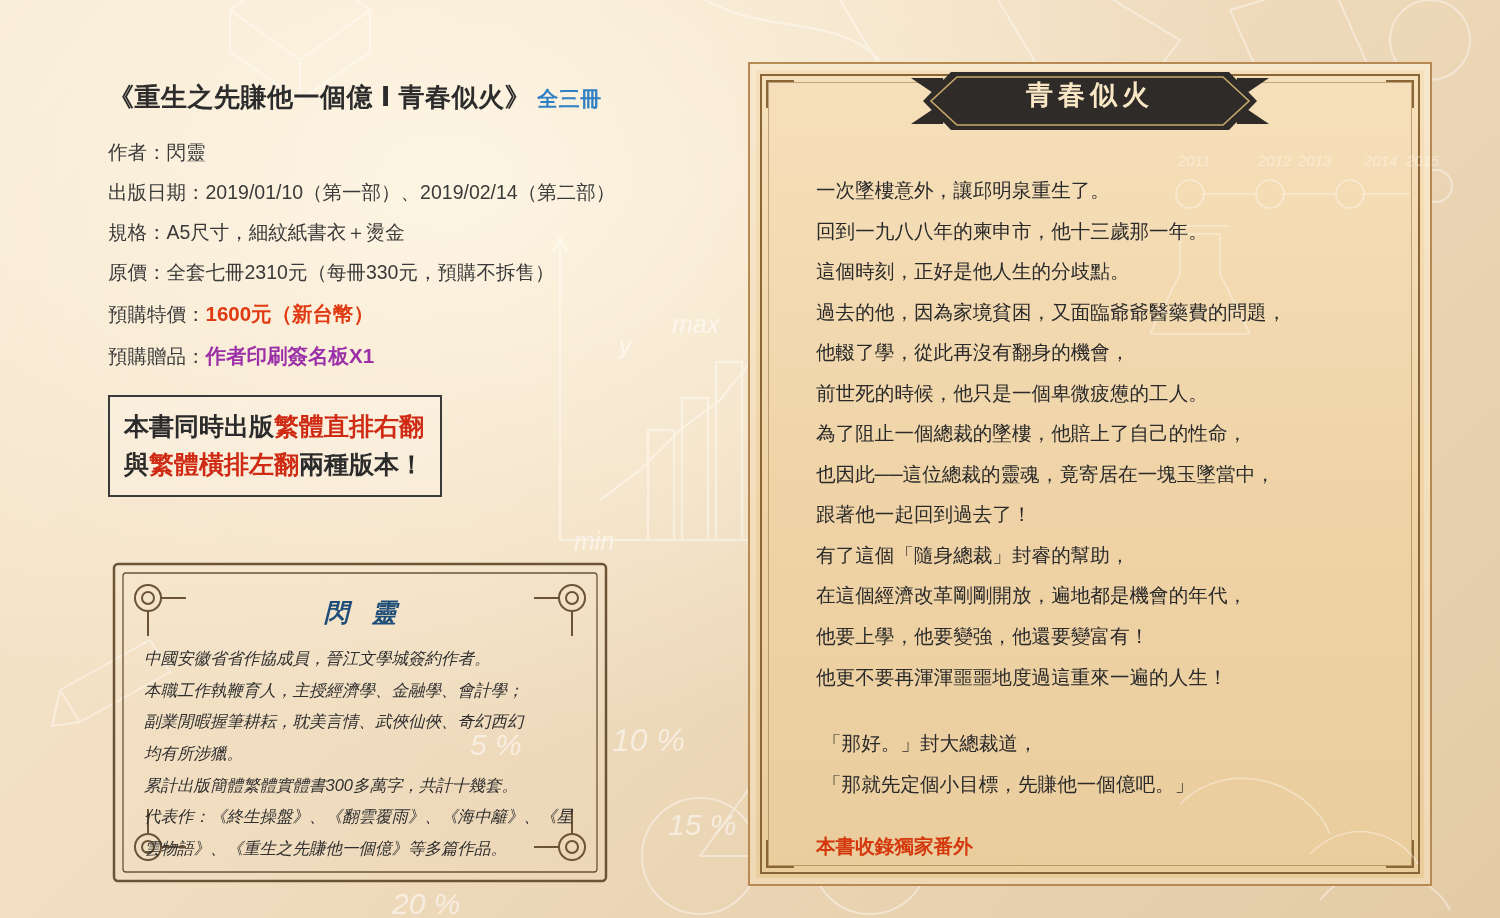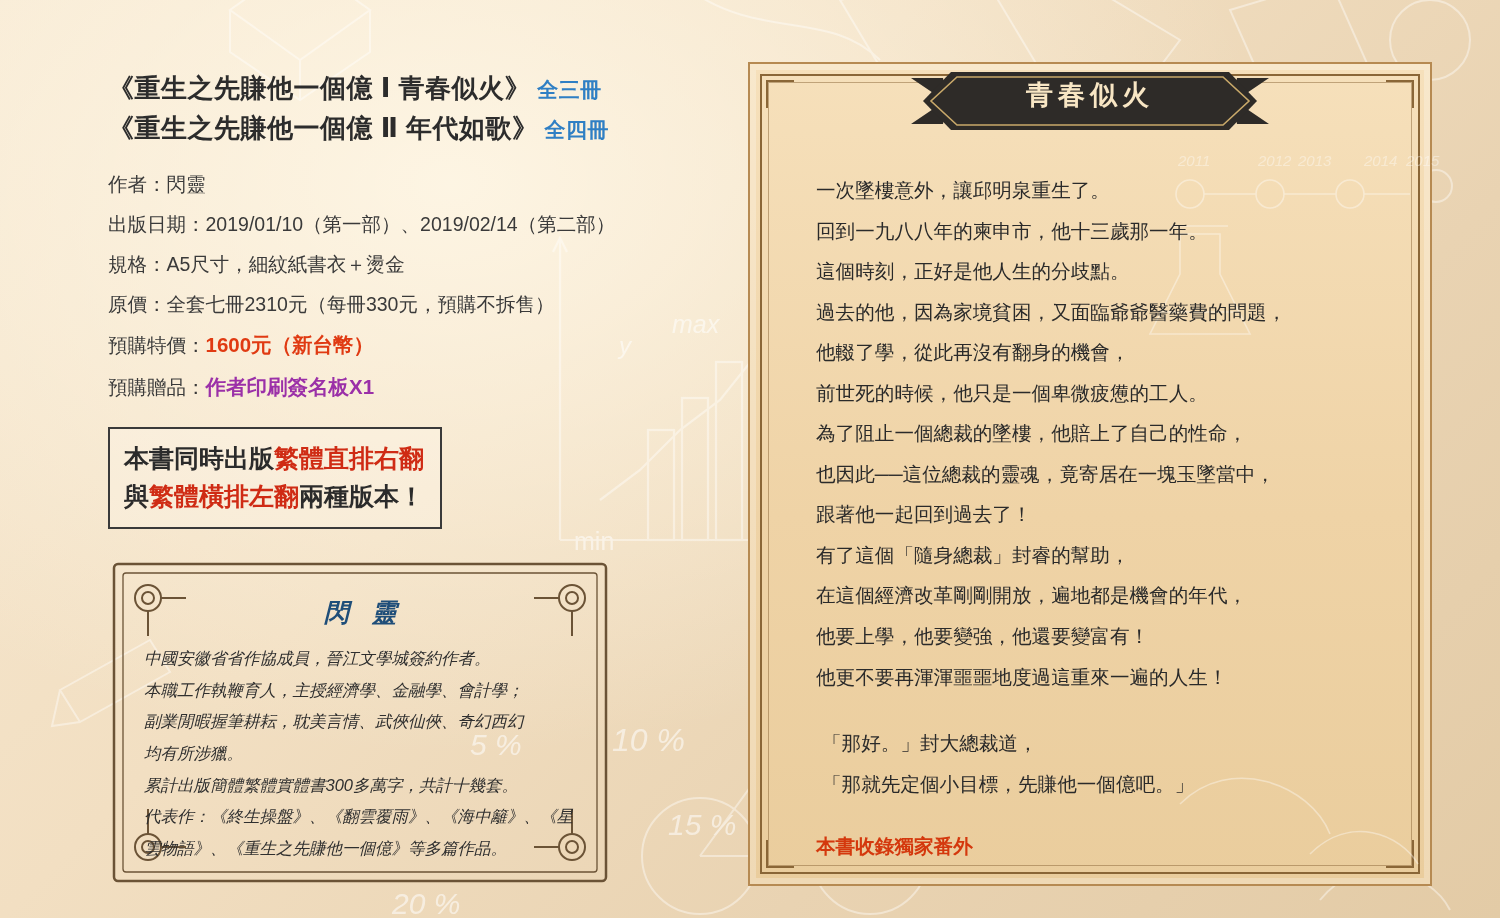--- a/index.html
+++ b/index.html
@@ -30,21 +30,21 @@
     inset: 0;
     pointer-events: none;
     opacity: 0.55;
   }
   .doodle-layer svg { display: block; }
 
   
   .left-col {
     position: absolute;
     left: 108px;
-    top: 68px;
+    top: 77px;
     width: 600px;
   }
 
   .title-line {
     font-size: 26px;
     font-weight: bold;
     color: #2c2c2c;
     letter-spacing: 0.5px;
     line-height: 1.55;
     white-space: nowrap;
@@ -277,36 +277,33 @@
         <path d="M60 690 L52 726 L80 722"></path>
       </g>
 
       <g>
         <path d="M1140 840 C1200 780 1290 820 1290 880"></path>
         <path d="M1320 900 C1360 850 1430 870 1450 910"></path>
       </g>
     </svg>
 
     <div style="position:absolute;left:672px;top:310px;color:#ffffff;font-size:25px;font-style:italic;">max</div>
-    <div style="position:absolute;left:574px;top:527px;color:#ffffff;font-size:25px;">min</div>
+    <div style="position:absolute;left:574px;top:527px;color:#ffffff;font-size:25px;font-style:italic;">min</div>
     <div style="position:absolute;left:619px;top:332px;color:#ffffff;font-size:24px;font-style:italic;">y</div>
     <div style="position:absolute;left:845px;top:505px;color:#ffffff;font-size:24px;font-style:italic;">x</div>
     <div style="position:absolute;left:470px;top:728px;color:#ffffff;font-size:30px;font-style:italic;">5 %</div>
     <div style="position:absolute;left:612px;top:722px;color:#ffffff;font-size:32px;font-style:italic;">10 %</div>
     <div style="position:absolute;left:668px;top:808px;color:#ffffff;font-size:30px;font-style:italic;">15 %</div>
     <div style="position:absolute;left:392px;top:887px;color:#ffffff;font-size:30px;font-style:italic;">20 %</div>
   </div>
 
   <div class="left-col">
 
     <div class="title-line">
       <span>《重生之先賺他一個億 Ⅰ 青春似火》</span><span class="vol">全三冊</span>
-    </div>
-    <div class="title-line">
-      <span>《重生之先賺他一個億 Ⅱ 年代如歌》</span><span class="vol">全四冊</span>
     </div>
 
     <div class="info-list">
       <div class="info-row">作者：閃靈</div>
       <div class="info-row">出版日期：2019/01/10（第一部）、2019/02/14（第二部）</div>
       <div class="info-row">規格：A5尺寸，細紋紙書衣＋燙金</div>
       <div class="info-row">原價：全套七冊2310元（每冊330元，預購不拆售）</div>
       <div class="info-row">
         <span>預購特價：</span><span class="price-hot">1600元（新台幣）</span>
       </div>

